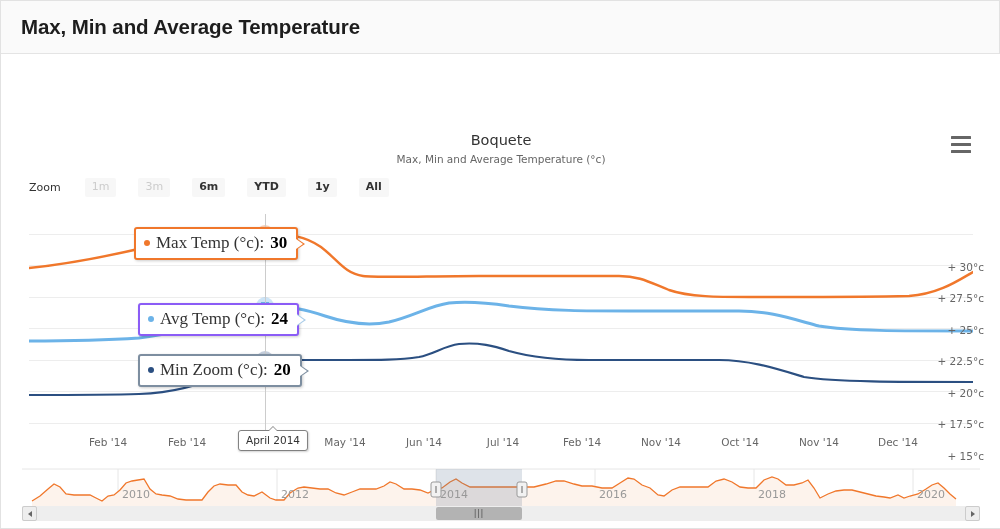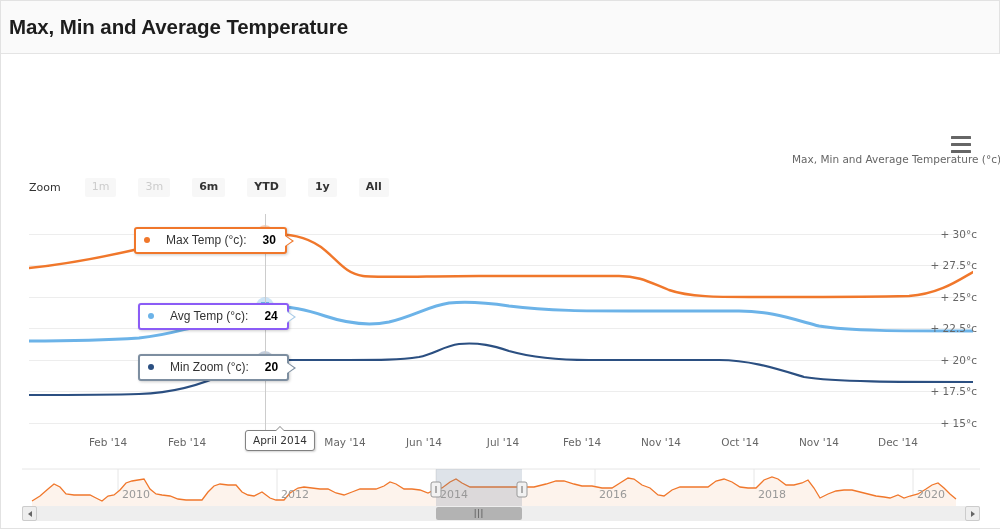--- a/index.html
+++ b/index.html
@@ -14,21 +14,21 @@
     width: 1000px; height: 529px;
     background: #ffffff;
     border: 1px solid #e2e2e2;
   }
   
   .page-header {
     height: 53px;
     background: #fafafa;
     border-bottom: 1px solid #e4e4e4;
     display: flex; align-items: center;
-    padding-left: 8px;
+    padding-left: 20px;
   }
   .page-header h1 {
     font-size: 20.5px;
     font-weight: 700;
     color: #1d1d1d;
     letter-spacing: -0.1px;
   }
   
   .chart-wrap {
     position: relative;
@@ -38,21 +38,21 @@
   }
   .chart-title {
     position: absolute; top: 78px; left: 0; width: 1000px;
     text-align: center;
     font-size: 14.5px;
     color: #333333;
     font-family: "DejaVu Sans", sans-serif;
   }
   .chart-subtitle {
     position: absolute; top: 99px; left: 0; width: 1000px;
-    text-align: right;
+    text-align: center;
     font-size: 10.5px;
     color: #666666;
     font-family: "DejaVu Sans", sans-serif;
   }
   
   .ctx-btn {
     position: absolute;
     top: 79px; right: 26px;
     width: 24px; height: 22px;
     display: flex; flex-direction: column;
@@ -87,45 +87,46 @@
   .range-btn.disabled { color: #cccccc; cursor: default; font-weight: 400; }
   
   .plot {
     position: absolute;
     left: 28px; top: 160px;
     width: 944px; height: 215px;
   }
   .plot svg { display: block; }
   .yaxis-labels { position: absolute; left: 918px; top: 160px; width: 80px; height: 220px; }
   .ylab {
-    position: absolute; right: 22px;
+    position: absolute; right: 15px;
     font-size: 10.5px; color: #666666;
     font-family: "DejaVu Sans", sans-serif;
     white-space: nowrap;
     transform: translateY(-50%);
+    margin-top: 33px;
   }
   .xaxis-labels { position: absolute; left: 0; top: 382px; width: 872px; height: 20px; }
   .xlab {
     position: absolute;
     font-size: 10.5px; color: #666666;
     font-family: "DejaVu Sans", sans-serif;
     transform: translateX(-50%);
     white-space: nowrap;
   }
   
   .crosshair {
     position: absolute;
     left: 264px; top: 160px;
     width: 1px; height: 222px;
     background: #cccccc;
   }
   
   .x-crosshair-label {
     position: absolute;
-    left: 279px; top: 376px;
+    left: 272px; top: 376px;
     transform: translateX(-50%);
     background: #ffffff;
     border: 1px solid #808080;
     border-radius: 3px;
     padding: 3px 7px 4px 7px;
     font-size: 10.5px;
     color: #333333;
     font-family: "DejaVu Sans", sans-serif;
     box-shadow: 1px 1px 2px rgba(0,0,0,0.18);
     white-space: nowrap;
@@ -142,27 +143,27 @@
     margin-left:-4px; width:0;height:0;
     border-left:4px solid transparent; border-right:4px solid transparent;
     border-bottom:4px solid #ffffff;
   }
   
   .tt {
     position: absolute;
     background: #ffffff;
     border-radius: 3px;
     padding: 4px 9px 5px 8px;
-    font-size: 12px;
+    font-size: 17px;
     color: #333333;
-    font-family: Liberation Sans, sans-serif;
+    font-family: Liberation Serif, serif;
     white-space: nowrap;
     box-shadow: 1px 1px 3px rgba(0,0,0,0.20);
     z-index: 8;
-    display: flex; align-items: center; gap: 16px;
+    display: flex; align-items: center; gap: 6px;
   }
   .tt b { font-weight: 700; color: #000; }
   .tt .dot { width: 6px; height: 6px; border-radius: 50%; display:inline-block; }
   .tt-max { left: 133px; top: 173px; border: 2px solid #f0772b; }
   .tt-avg { left: 137px; top: 249px; border: 2px solid #8b5cf6; }
   .tt-min { left: 137px; top: 300px; border: 2px solid #7d8ea0; }
   .tt::after {
     content:''; position:absolute; right:-7px; top:50%;
     margin-top:-5px; width:0;height:0;
     border-top:5px solid transparent; border-bottom:5px solid transparent;
@@ -226,20 +227,21 @@
 <body>
 
 <div id="app">
 
   <div class="page-header">
     <h1>Max, Min and Average Temperature</h1>
   </div>
 
   <div class="chart-wrap">
 
+    <div class="chart-title">Boquete</div>
     <div class="chart-subtitle">Max, Min and Average Temperature (°c)</div>
 
     <div class="ctx-btn">
       <span></span>
       <span></span>
       <span></span>
     </div>
 
     <div class="range-selector">
       <div class="range-label">Zoom</div>

